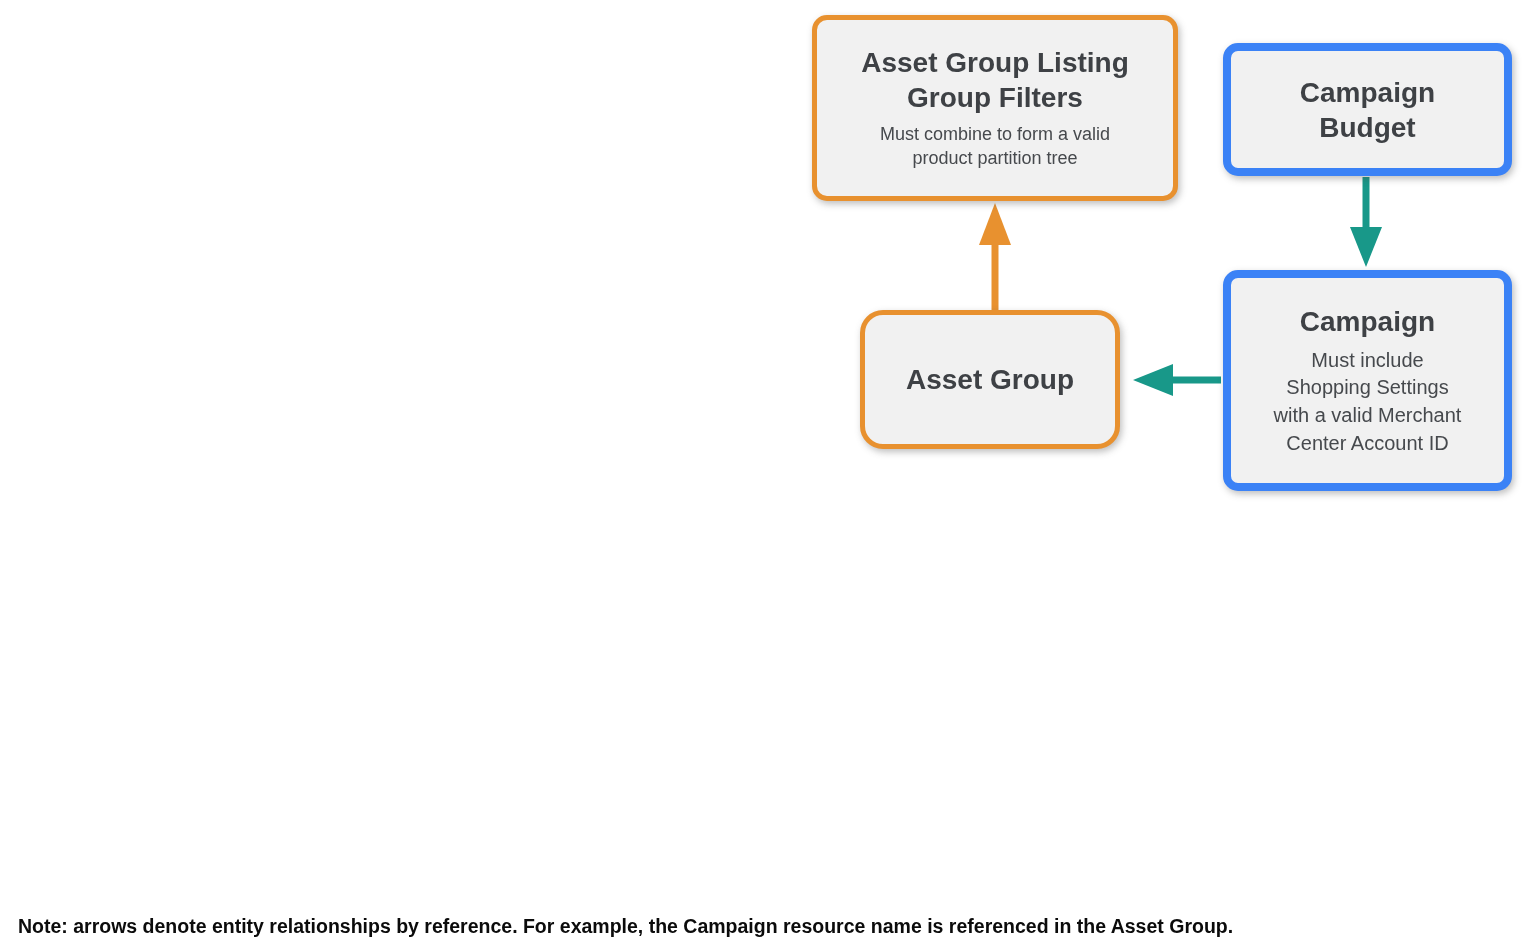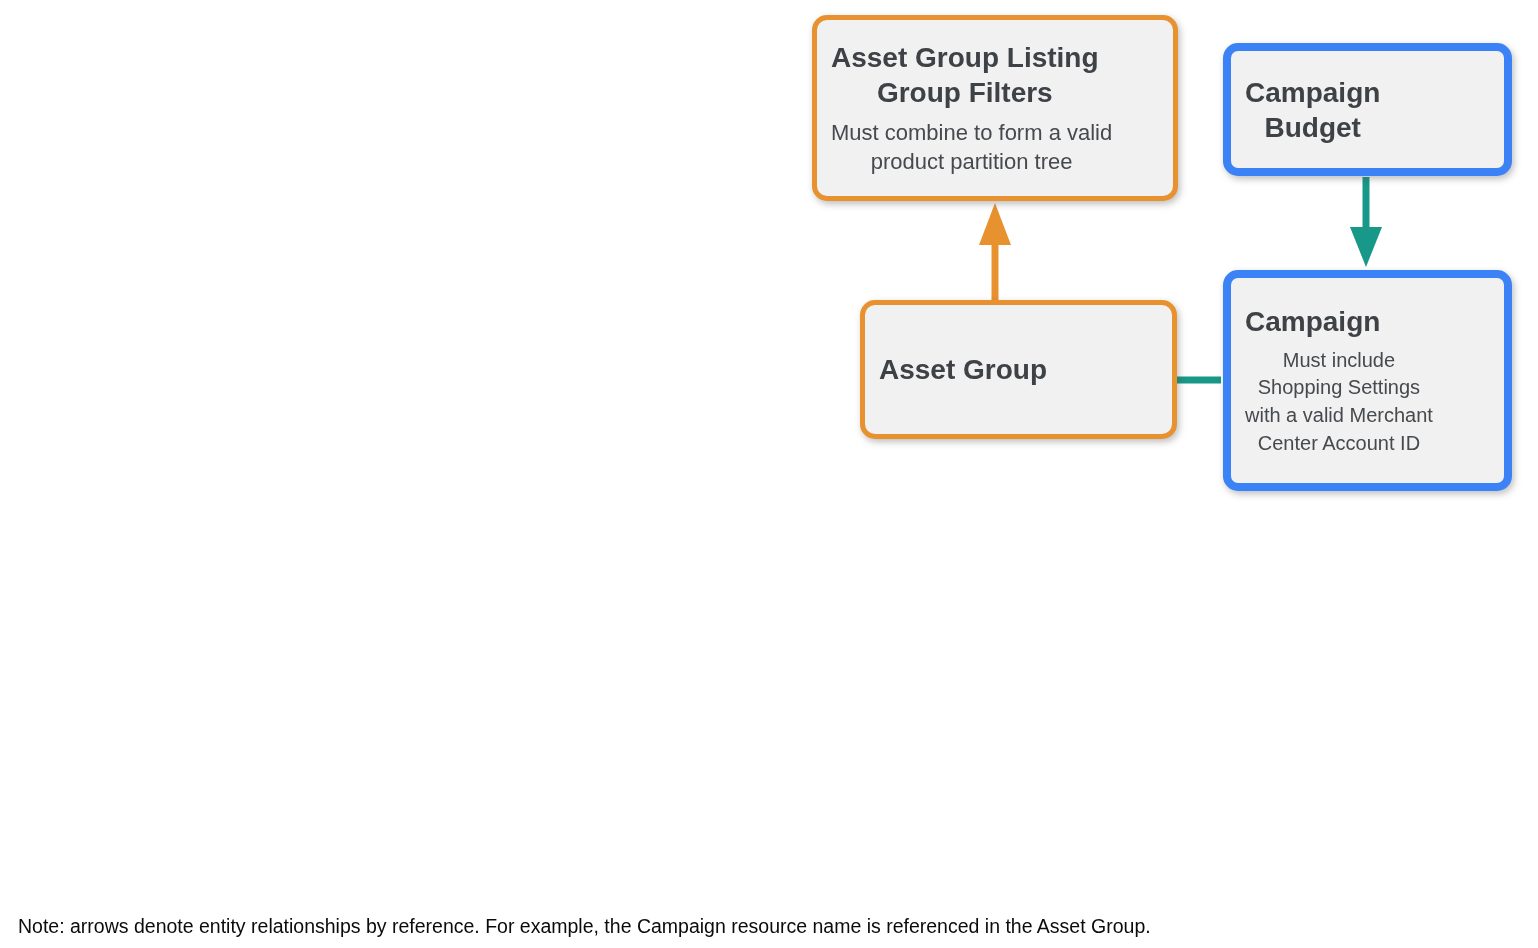--- a/index.html
+++ b/index.html
@@ -22,57 +22,57 @@
     height: 948px;
     pointer-events: none;
   }
   .node {
     position: absolute;
     box-sizing: border-box;
     background: #f1f1f1;
     border-radius: 15px;
     display: flex;
     flex-direction: column;
-    align-items: flex-start;
+    align-items: center;
     justify-content: center;
     text-align: center;
     box-shadow: 2px 3px 7px rgba(70,70,70,0.35);
     padding: 8px 14px;
   }
   .node.orange { border: 5px solid #e8912f; }
   .node.teal   { border: 8px solid #3b82f6; }
   .node-title {
     font-weight: bold;
     font-size: 28px;
     line-height: 1.25;
     color: #3e4145;
     white-space: pre-line;
   }
   .node-subtitle {
-    font-size: 22px;
+    font-size: 18px;
     line-height: 1.32;
     color: #46494d;
     margin-top: 8px;
     white-space: pre-line;
   }
   .node-subtitle.small {
     font-size: 20px;
     line-height: 1.38;
   }
   #node-listing-filters { left: 812px; top: 15px;  width: 366px; height: 186px; }
   #node-campaign-budget { left: 1223px; top: 43px; width: 289px; height: 133px; }
   #node-campaign        { left: 1223px; top: 270px; width: 289px; height: 221px; }
-  #node-asset-group     { left: 860px; top: 300px; width: 317px; height: 139px; }
+  #node-asset-group     { left: 860px; top: 310px; width: 260px; height: 139px; border-radius: 23px; }
   .note {
     position: absolute;
     left: 18px;
     top: 915px;
     width: 1500px;
     font-size: 19.5px;
-    font-weight: normal;
+    font-weight: bold;
     color: #0b0b0b;
     line-height: 1.2;
   }
 </style>
 </head>
 <body>
 
 <div class="canvas">
 
   <svg class="arrow-layer" width="1538" height="948" viewBox="0 0 1538 948" xmlns="http://www.w3.org/2000/svg">

